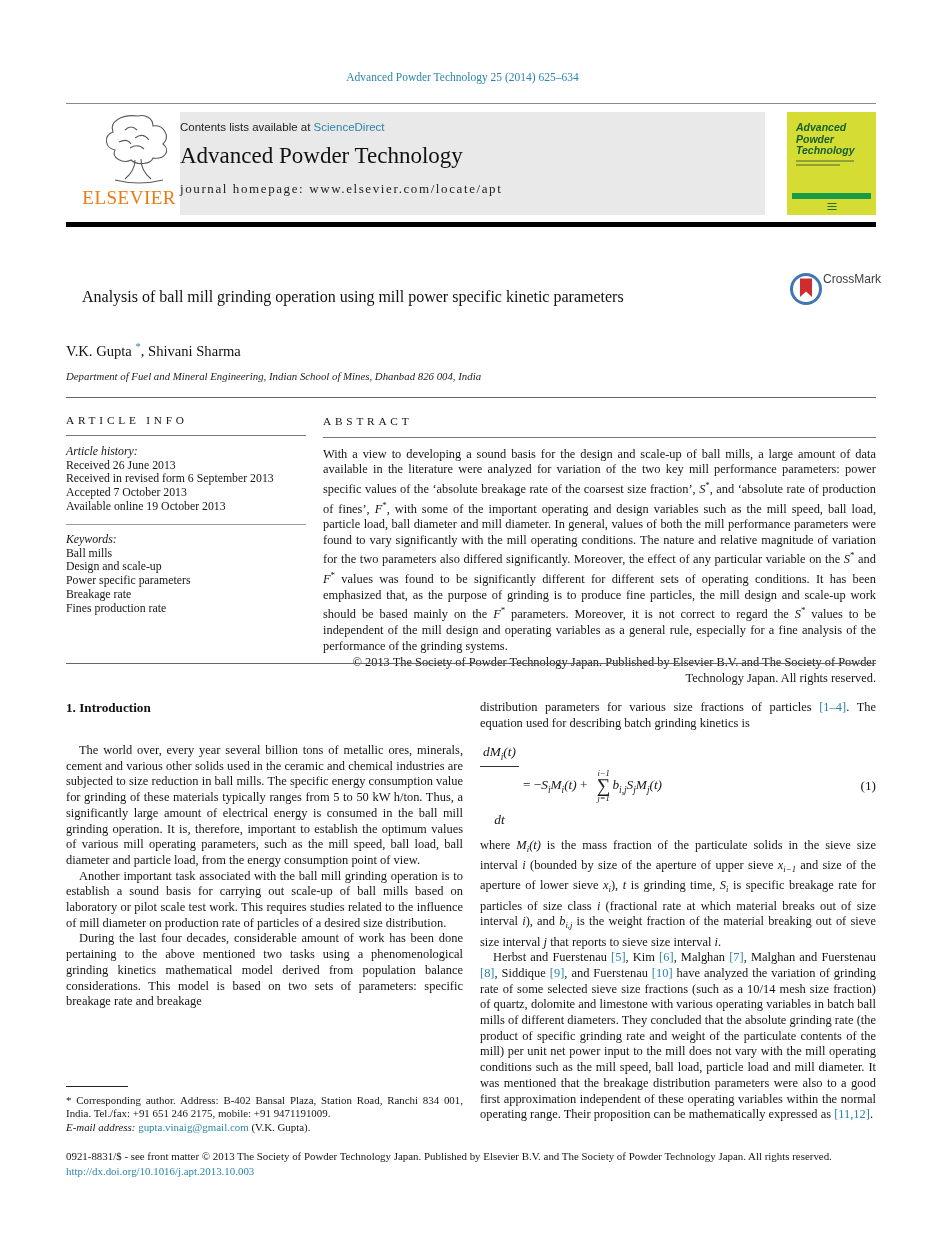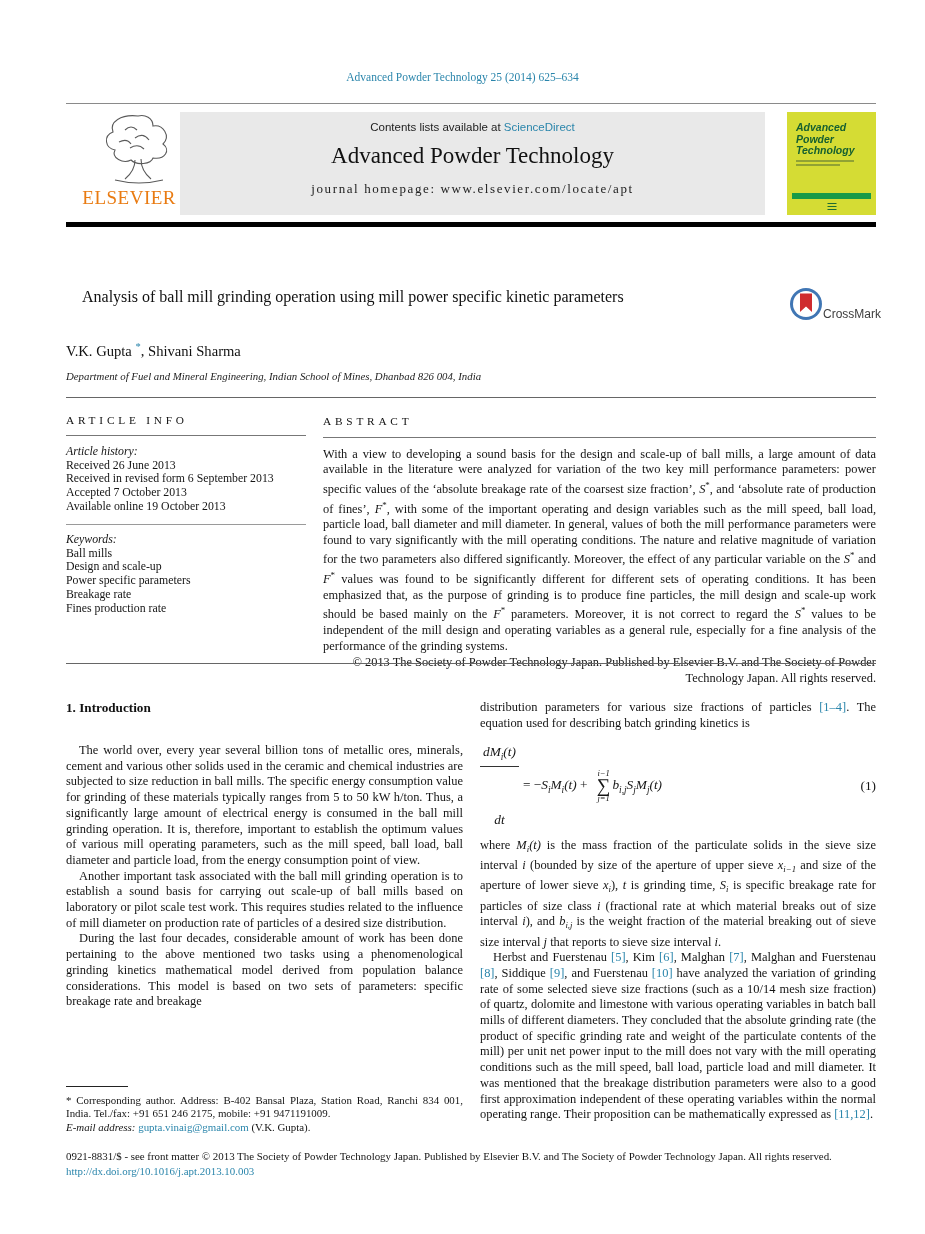--- a/index.html
+++ b/index.html
@@ -31,42 +31,42 @@
 
   .rule{position:absolute;left:66px;width:810px;height:1px;background:#8a8a8a;}
   .top-rule{top:103px;}
   .info-top{top:397px;background:#666;}
   .abs-bottom{top:663px;background:#666;}
 
   .masthead{position:absolute;top:112px;left:66px;width:810px;height:103px;}
   .elsevier-logo{position:absolute;left:0;top:0;width:110px;height:103px;text-align:right;}
   .els-text{font-size:19px;color:var(--elsevier-orange);letter-spacing:0.5px;margin-top:-3px;}
   .mast-center{position:absolute;left:114px;top:0;width:585px;height:103px;
-    background:var(--banner-gray);text-align:center;}
+    background:var(--banner-gray);text-align:left;}
   .contents-line{margin-top:9px;font-family:"Liberation Sans","DejaVu Sans",sans-serif;
     font-size:11.5px;color:#222;}
   .journal-title{margin-top:10px;font-size:23px;color:#111;}
   .homepage-line{margin-top:12px;font-family:Liberation Serif, serif;
     font-size:13px;letter-spacing:1.6px;color:#222;}
   .cover{position:absolute;right:0;top:0;width:89px;height:103px;background:var(--cover-green);}
   .cover-title{margin:10px 0 0 9px;font-family:"Liberation Sans","DejaVu Sans",sans-serif;
     font-style:italic;font-weight:bold;font-size:10.5px;line-height:11.5px;
     color:var(--cover-text-green);text-align:left;}
   .cover-subline{margin:3px 0 0 9px;width:58px;height:2px;background:#7f9433;opacity:.8;}
   .cover-subline + .cover-subline{margin-top:2px;width:44px;}
   .cover-band{position:absolute;left:5px;right:5px;bottom:16px;height:6px;background:var(--cover-band-green);}
   .cover-mark{position:absolute;left:50%;transform:translateX(-50%);bottom:4px;width:9px;height:8px;
     background:repeating-linear-gradient(180deg,#206b33 0 1px,transparent 1px 3px);}
 
   .blackbar{position:absolute;top:222px;left:66px;width:810px;height:4.5px;background:#000;}
 
   .title{position:absolute;top:266px;left:66px;width:715px;margin:16px;
     font-size:16px;font-weight:normal;line-height:30px;color:#111;}
-  .crossmark{position:absolute;top:283px;left:789px;width:92px;height:38px;
-    display:flex;align-items:flex-end;}
+  .crossmark{position:absolute;top:272px;left:789px;width:92px;height:38px;
+    display:flex;align-items:flex-start;}
   .crossmark-text{font-family:"Liberation Sans","DejaVu Sans",sans-serif;font-size:12px;color:#3d3d3d;}
 
   .authors{position:absolute;top:341px;left:66px;font-size:14.6px;color:#111;}
   .affiliation{position:absolute;top:370px;left:66px;font-size:10.8px;font-style:italic;color:#222;}
 
   .info-col{position:absolute;top:414px;left:66px;width:240px;
     font-size:11.8px;line-height:13.8px;}
   .abs-col{position:absolute;top:414px;left:323px;width:553px;
     font-size:12.4px;line-height:15.6px;}
   .sec-head{font-size:11.3px;letter-spacing:3.8px;color:#111;font-weight:normal;}

